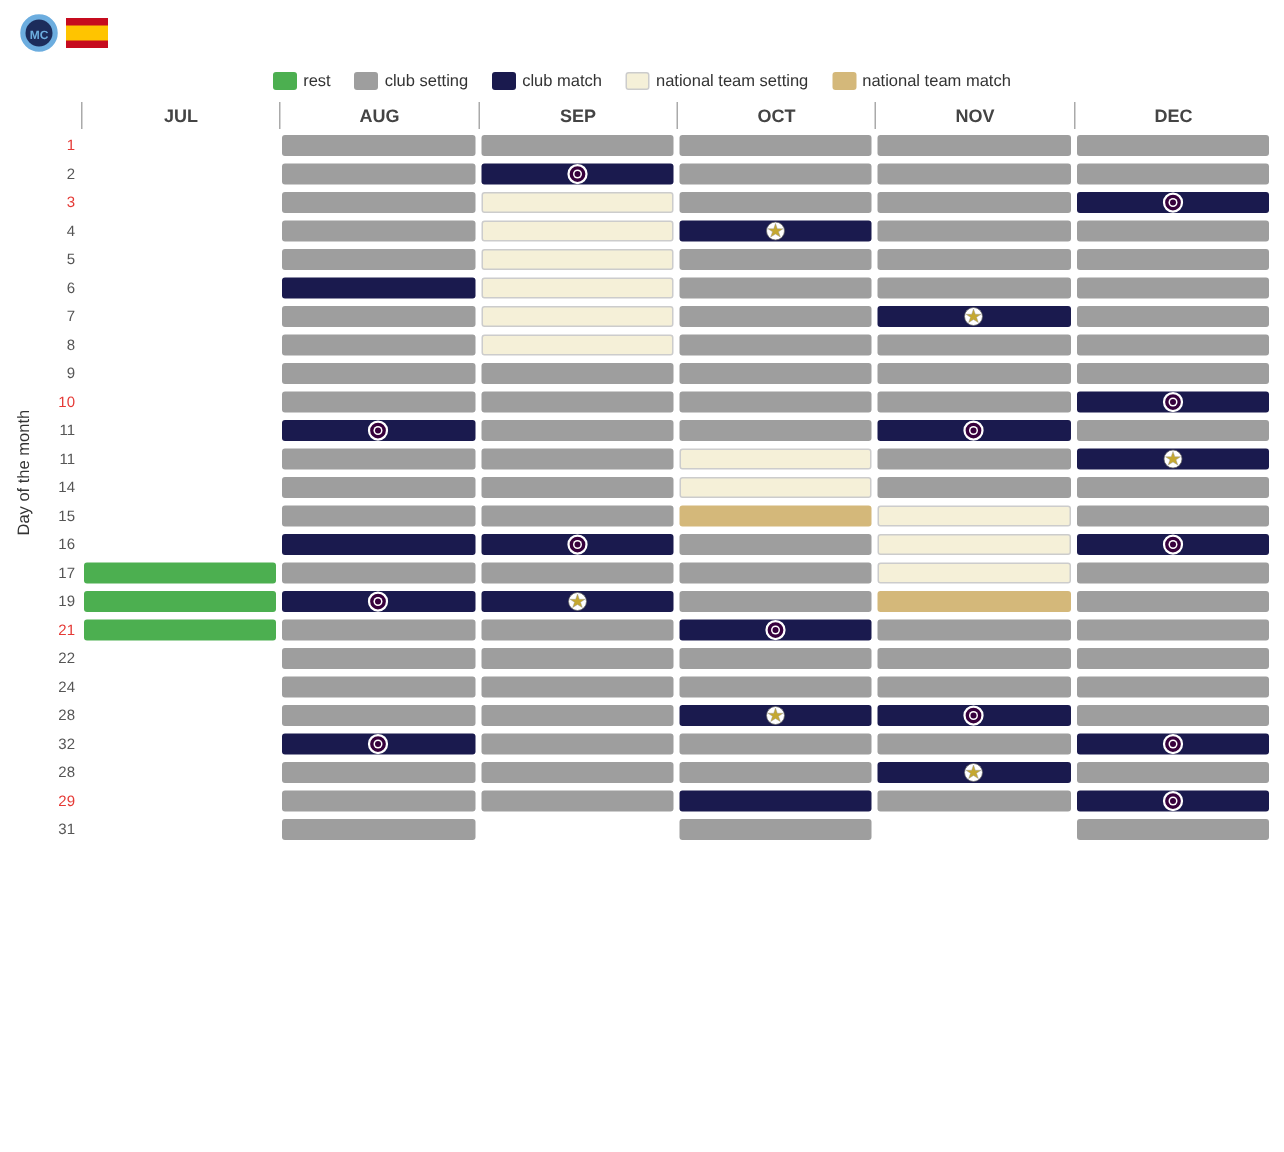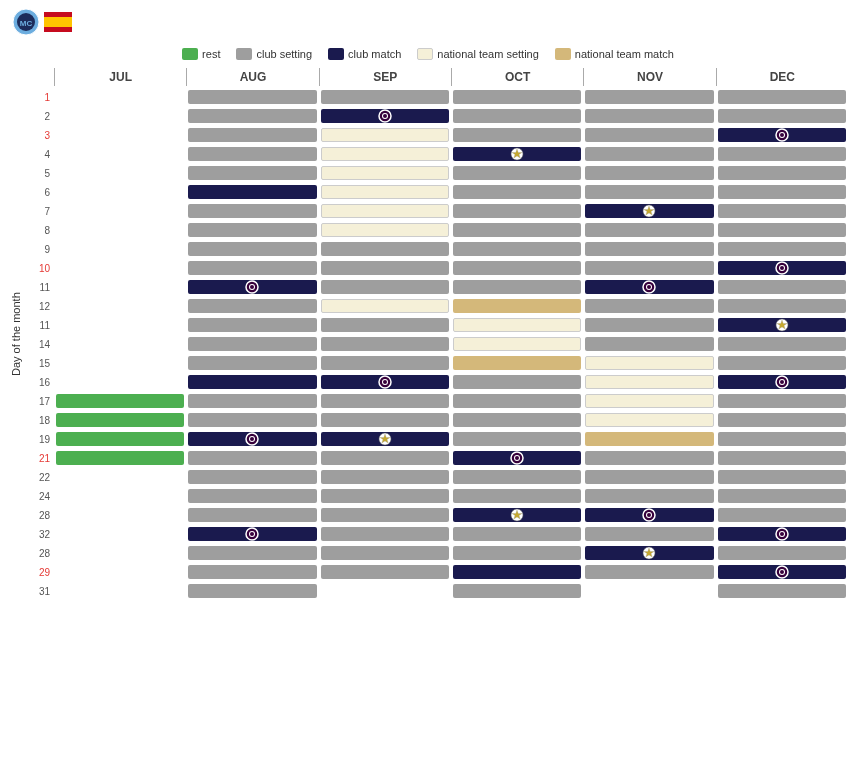--- a/index.html
+++ b/index.html
@@ -303,29 +303,20 @@
           <div class="cell" style="background: rgb(26, 26, 78);">
             <svg width="14" height="14" viewBox="0 0 14 14">
     <circle cx="7" cy="7" r="6" fill="#37003c" stroke="white" stroke-width="1.5"></circle>
     <circle cx="7" cy="7" r="3" fill="white"></circle>
     <circle cx="7" cy="7" r="2" fill="#37003c"></circle>
   </svg>
           </div>
           <div class="cell" style="background: rgb(158, 158, 158);"></div>
         </div>
         <div class="day-row">
-          <div class="day-row-label">12</div>
-          <div class="cell"></div>
-          <div class="cell" style="background: rgb(158, 158, 158);"></div>
-          <div class="cell" style="background: rgb(245, 240, 216); border: 1px solid rgb(204, 204, 204);"></div>
-          <div class="cell" style="background: rgb(212, 184, 122);"></div>
-          <div class="cell" style="background: rgb(158, 158, 158);"></div>
-          <div class="cell" style="background: rgb(158, 158, 158);"></div>
-        </div>
-        <div class="day-row">
           <div class="day-row-label">11</div>
           <div class="cell"></div>
           <div class="cell" style="background: rgb(158, 158, 158);"></div>
           <div class="cell" style="background: rgb(158, 158, 158);"></div>
           <div class="cell" style="background: rgb(245, 240, 216); border: 1px solid rgb(204, 204, 204);"></div>
           <div class="cell" style="background: rgb(158, 158, 158);"></div>
           <div class="cell" style="background: rgb(26, 26, 78);">
             <svg width="14" height="14" viewBox="0 0 14 14">
     <circle cx="7" cy="7" r="6" fill="white" stroke="#666" stroke-width="0.5"></circle>
     <polygon points="7,2 8.2,5.5 12,5.5 9,7.5 10.2,11 7,9 3.8,11 5,7.5 2,5.5 5.8,5.5" fill="#c5a830" stroke="#999" stroke-width="0.3"></polygon>
@@ -374,29 +365,20 @@
         <div class="day-row">
           <div class="day-row-label">17</div>
           <div class="cell" style="background: rgb(76, 175, 80);"></div>
           <div class="cell" style="background: rgb(158, 158, 158);"></div>
           <div class="cell" style="background: rgb(158, 158, 158);"></div>
           <div class="cell" style="background: rgb(158, 158, 158);"></div>
           <div class="cell" style="background: rgb(245, 240, 216); border: 1px solid rgb(204, 204, 204);"></div>
           <div class="cell" style="background: rgb(158, 158, 158);"></div>
         </div>
         <div class="day-row">
-          <div class="day-row-label">18</div>
-          <div class="cell" style="background: rgb(76, 175, 80);"></div>
-          <div class="cell" style="background: rgb(158, 158, 158);"></div>
-          <div class="cell" style="background: rgb(158, 158, 158);"></div>
-          <div class="cell" style="background: rgb(158, 158, 158);"></div>
-          <div class="cell" style="background: rgb(245, 240, 216); border: 1px solid rgb(204, 204, 204);"></div>
-          <div class="cell" style="background: rgb(158, 158, 158);"></div>
-        </div>
-        <div class="day-row">
           <div class="day-row-label">19</div>
           <div class="cell" style="background: rgb(76, 175, 80);"></div>
           <div class="cell" style="background: rgb(26, 26, 78);">
             <svg width="14" height="14" viewBox="0 0 14 14">
     <circle cx="7" cy="7" r="6" fill="#37003c" stroke="white" stroke-width="1.5"></circle>
     <circle cx="7" cy="7" r="3" fill="white"></circle>
     <circle cx="7" cy="7" r="2" fill="#37003c"></circle>
   </svg>
           </div>
           <div class="cell" style="background: rgb(26, 26, 78);">

